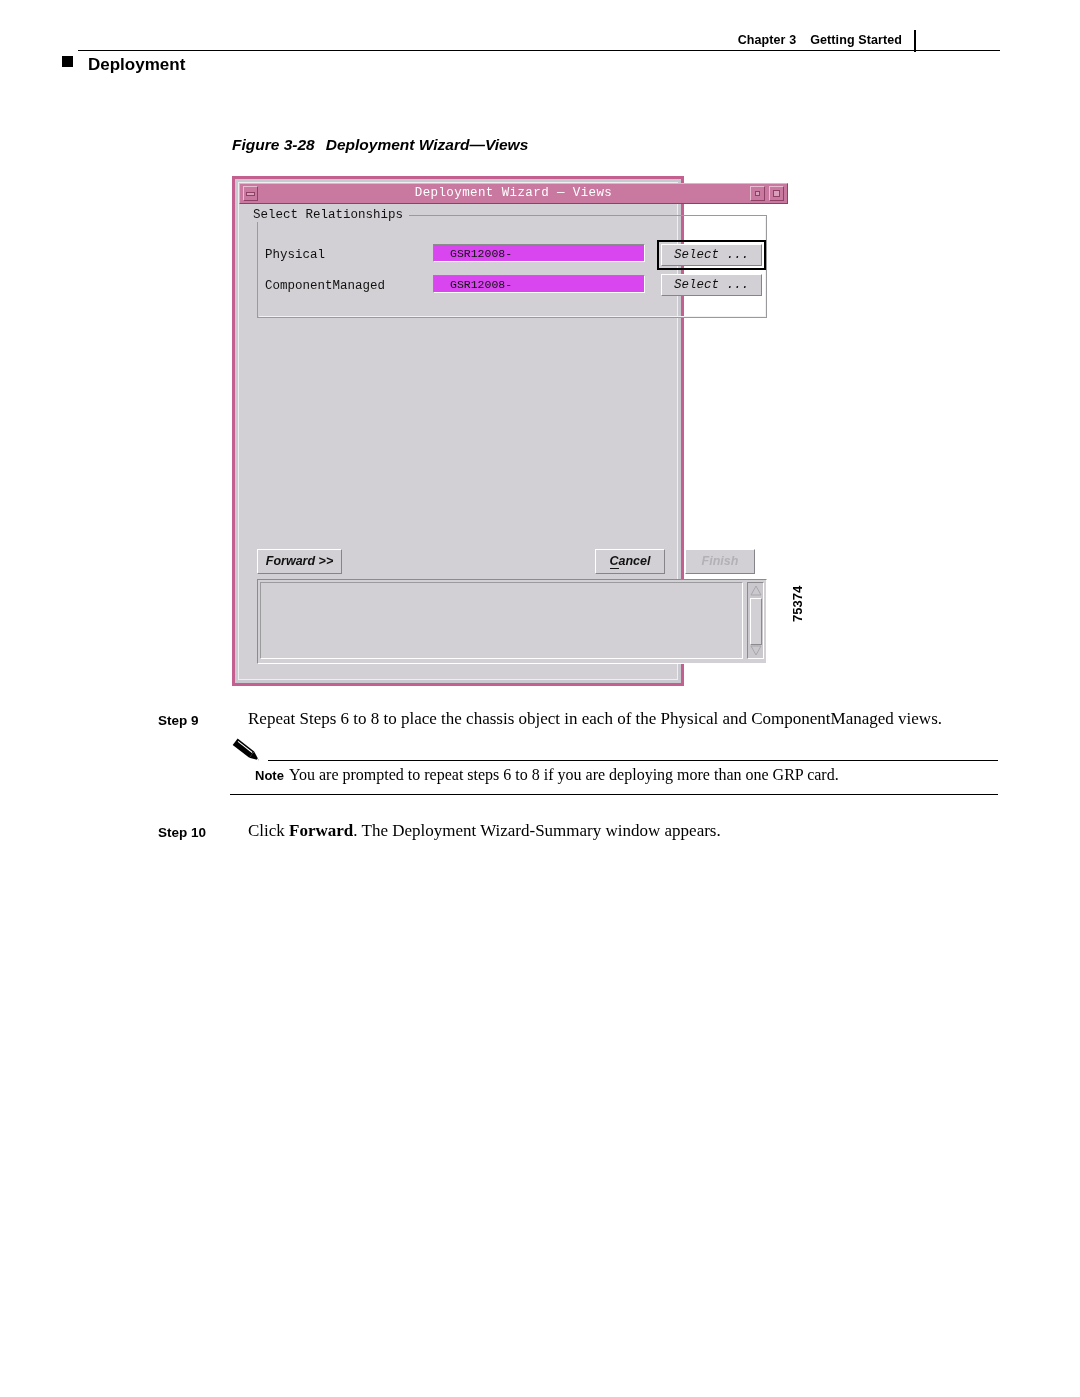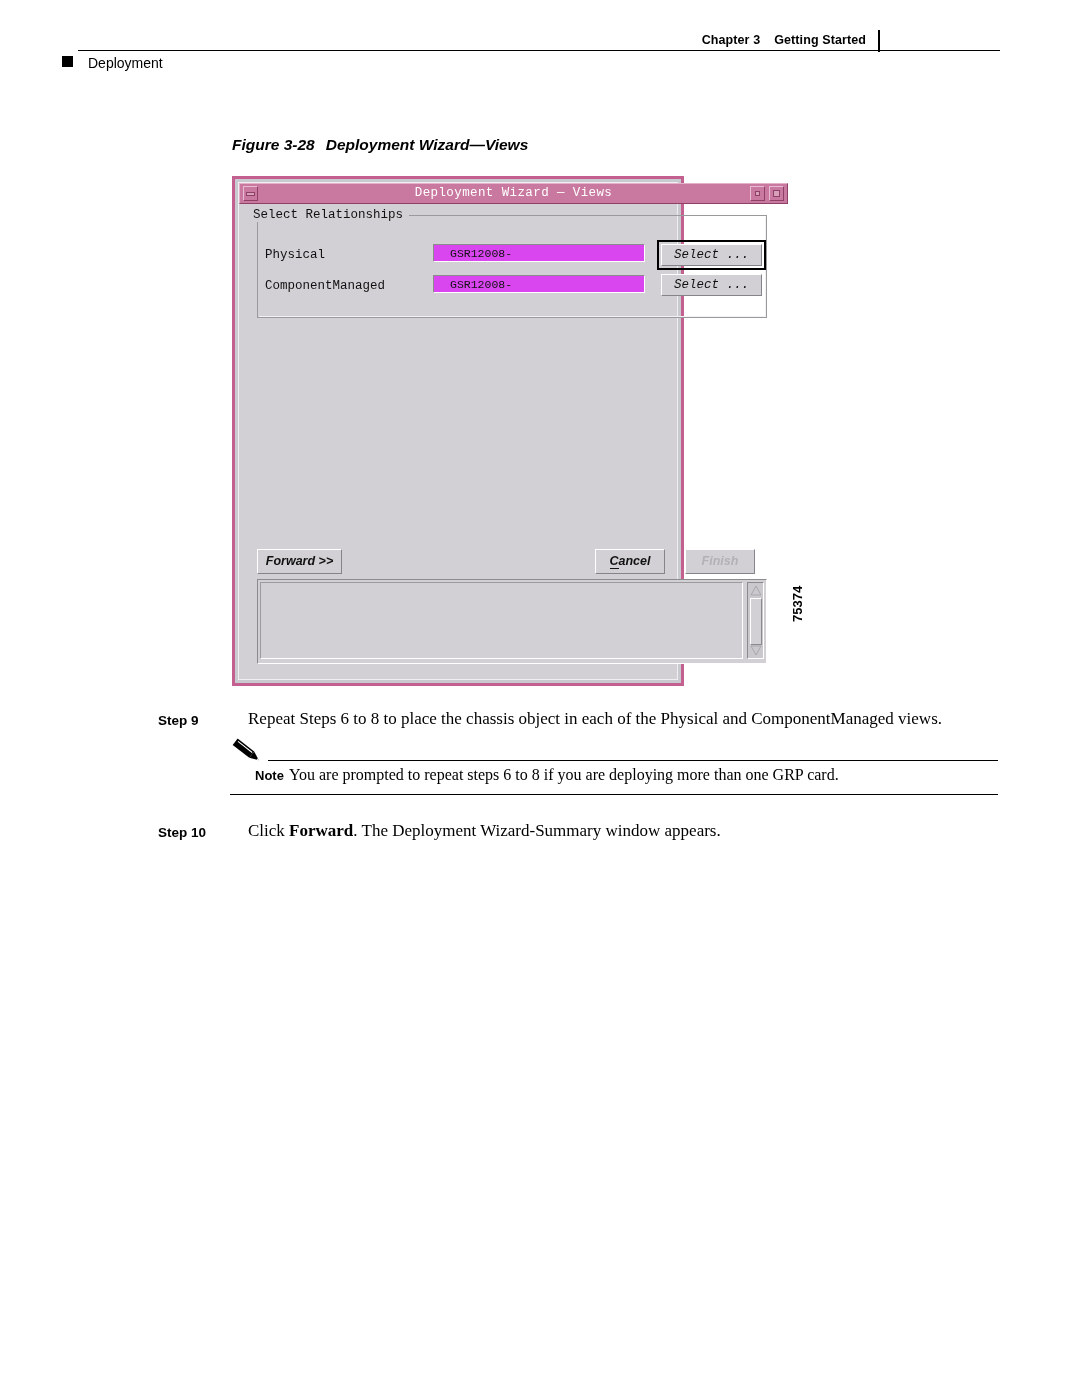--- a/index.html
+++ b/index.html
@@ -15,20 +15,21 @@
     color: #000;
     overflow: hidden;
   }
 
   
   .page-header {
     position: absolute;
     left: 0; top: 0;
     width: 956px;
     height: 84px;
+    padding-left: 36px;
   }
   .hdr-rule {
     position: absolute;
     left: 78px; top: 50px;
     width: 922px;
     height: 1px;
     background: #000;
   }
   .hdr-chapter {
     position: absolute;
@@ -49,22 +50,22 @@
   .hdr-square {
     position: absolute;
     left: 62px; top: 56px;
     width: 11px; height: 11px;
     background: #000;
   }
   .hdr-section {
     position: absolute;
     left: 88px; top: 55px;
     font-family: "Liberation Sans", sans-serif;
-    font-weight: normal;
-    font-size: 14px;
+    font-weight: bold;
+    font-size: 17px;
   }
 
   
   .fig-caption {
     position: absolute;
     left: 232px; top: 136px;
     font-family: "Liberation Sans", sans-serif;
     font-style: italic;
     font-weight: bold;
     font-size: 15.5px;

